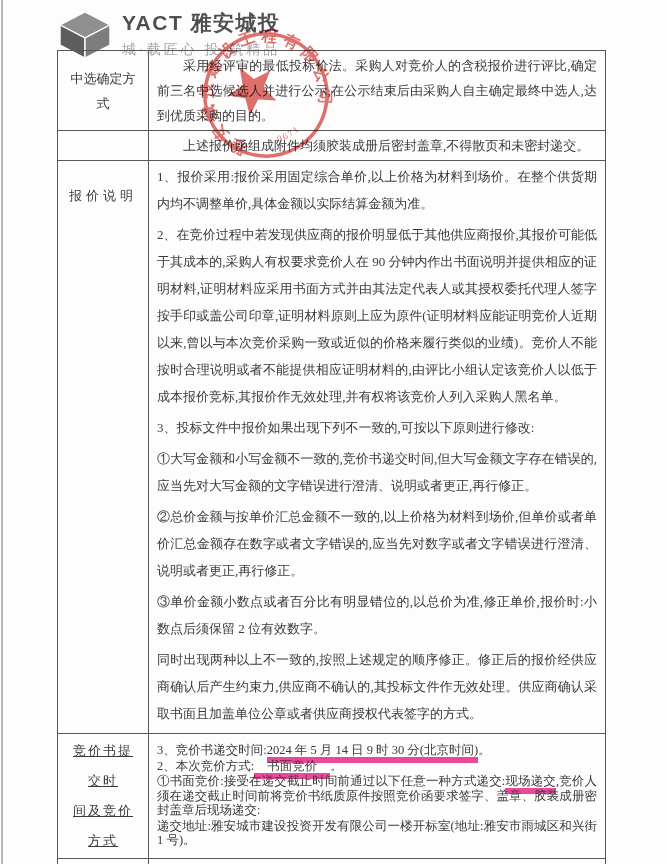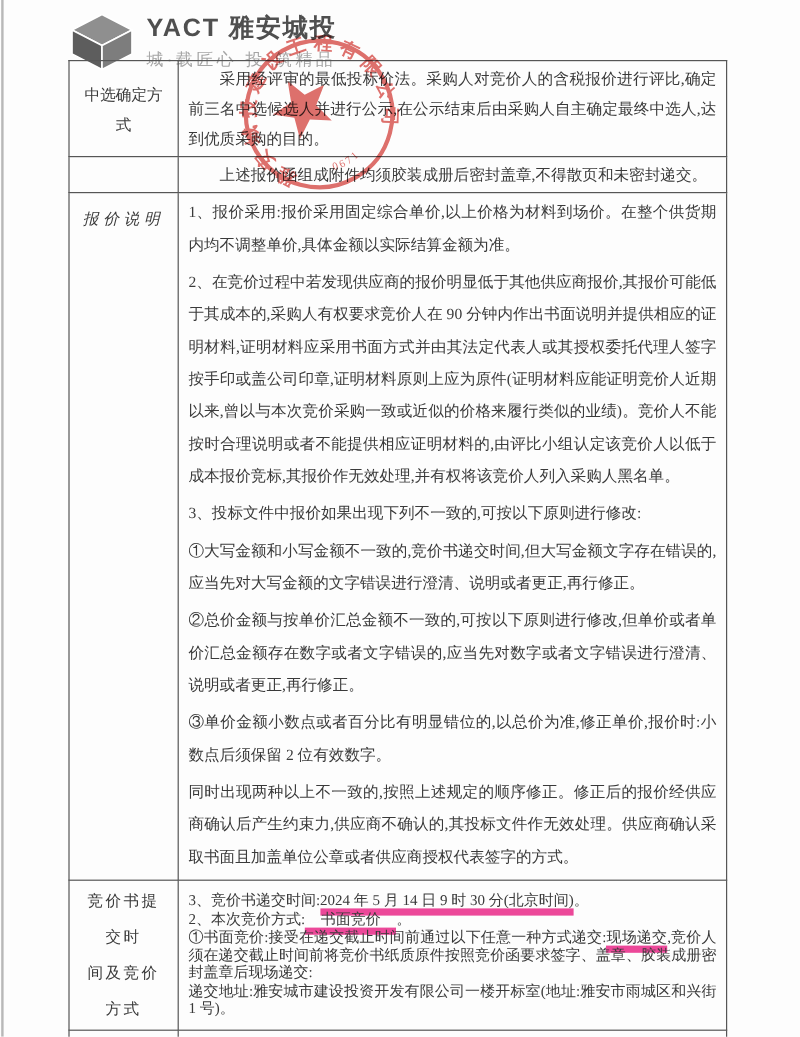--- a/index.html
+++ b/index.html
@@ -17,29 +17,29 @@
   
   table.doc{
     position:absolute;left:57px;top:50px;width:548px;
     border-collapse:collapse;table-layout:fixed;
   }
   table.doc td{
     border:1px solid #565656;vertical-align:middle;
     padding:2px 8px;font-size:13px;line-height:25px;overflow:hidden;
   }
   td.lbl{text-align:center;padding:2px 3px;font-size:14px;color:#3a3a3a;}
-  td.lbl.top{vertical-align:top;padding-top:9px;letter-spacing:4px;font-style:italic;}
+  td.lbl.top{vertical-align:top;padding-top:22px;letter-spacing:4px;}
   .indent{text-indent:2em;}
   td p{margin:0;text-align:justify;}
   
   .quote-cell{vertical-align:top;}
   .quote-cell p{margin:0 0 4px 0;line-height:27px;font-size:13px;text-align:justify;}
   
   .bid-cell p{margin:0 0 1px 0;line-height:14.6px;font-size:12.5px;text-align:justify;}
-  .label-lines p{margin:0;line-height:30px;text-align:center;letter-spacing:2px;}
+  .label-lines p{margin:0;line-height:30px;text-align:center;letter-spacing:2px;text-decoration:underline;}
   .u{border-bottom:6px solid #ec4899;}
   .u.pad{padding:0 13px;}
   
   .seal{position:absolute;left:181px;top:10px;width:170px;height:170px;pointer-events:none;
         opacity:.82;mix-blend-mode:multiply;}
 </style>
 </head>
 <body>
 
 <div class="scan-edge"></div>
@@ -75,21 +75,21 @@
         </td>
   </tr>
   <tr style="height:564px">
     <td class="lbl top">报价说明</td>
     <td class="quote-cell">
       <div>
             <p>1、报价采用:报价采用固定综合单价,以上价格为材料到场价。在整个供货期内均不调整单价,具体金额以实际结算金额为准。</p>
             <p>2、在竞价过程中若发现供应商的报价明显低于其他供应商报价,其报价可能低于其成本的,采购人有权要求竞价人在 90 分钟内作出书面说明并提供相应的证明材料,证明材料应采用书面方式并由其法定代表人或其授权委托代理人签字按手印或盖公司印章,证明材料原则上应为原件(证明材料应能证明竞价人近期以来,曾以与本次竞价采购一致或近似的价格来履行类似的业绩)。竞价人不能按时合理说明或者不能提供相应证明材料的,由评比小组认定该竞价人以低于成本报价竞标,其报价作无效处理,并有权将该竞价人列入采购人黑名单。</p>
             <p>3、投标文件中报价如果出现下列不一致的,可按以下原则进行修改:</p>
             <p>①大写金额和小写金额不一致的,竞价书递交时间,但大写金额文字存在错误的,应当先对大写金额的文字错误进行澄清、说明或者更正,再行修正。</p>
-            <p>②总价金额与按单价汇总金额不一致的,可按以下原则进行修改,但单价或者单价汇总金额存在数字或者文字错误的,应当先对数字或者文字错误进行澄清、说明或者更正,再行修正。</p>
+            <p>②总价金额与按单价汇总金额不一致的,以上价格为材料到场价,但单价或者单价汇总金额存在数字或者文字错误的,应当先对数字或者文字错误进行澄清、说明或者更正,再行修正。</p>
             <p>③单价金额小数点或者百分比有明显错位的,以总价为准,修正单价,报价时:小数点后须保留 2 位有效数字。</p>
             <p>同时出现两种以上不一致的,按照上述规定的顺序修正。修正后的报价经供应商确认后产生约束力,供应商不确认的,其投标文件作无效处理。供应商确认采取书面且加盖单位公章或者供应商授权代表签字的方式。</p>
           </div>
     </td>
   </tr>
   <tr style="height:105px">
     <td class="lbl">
       <div class="label-lines">
             <p>竞价书提交时</p>
             <p>间及竞价方式</p>

